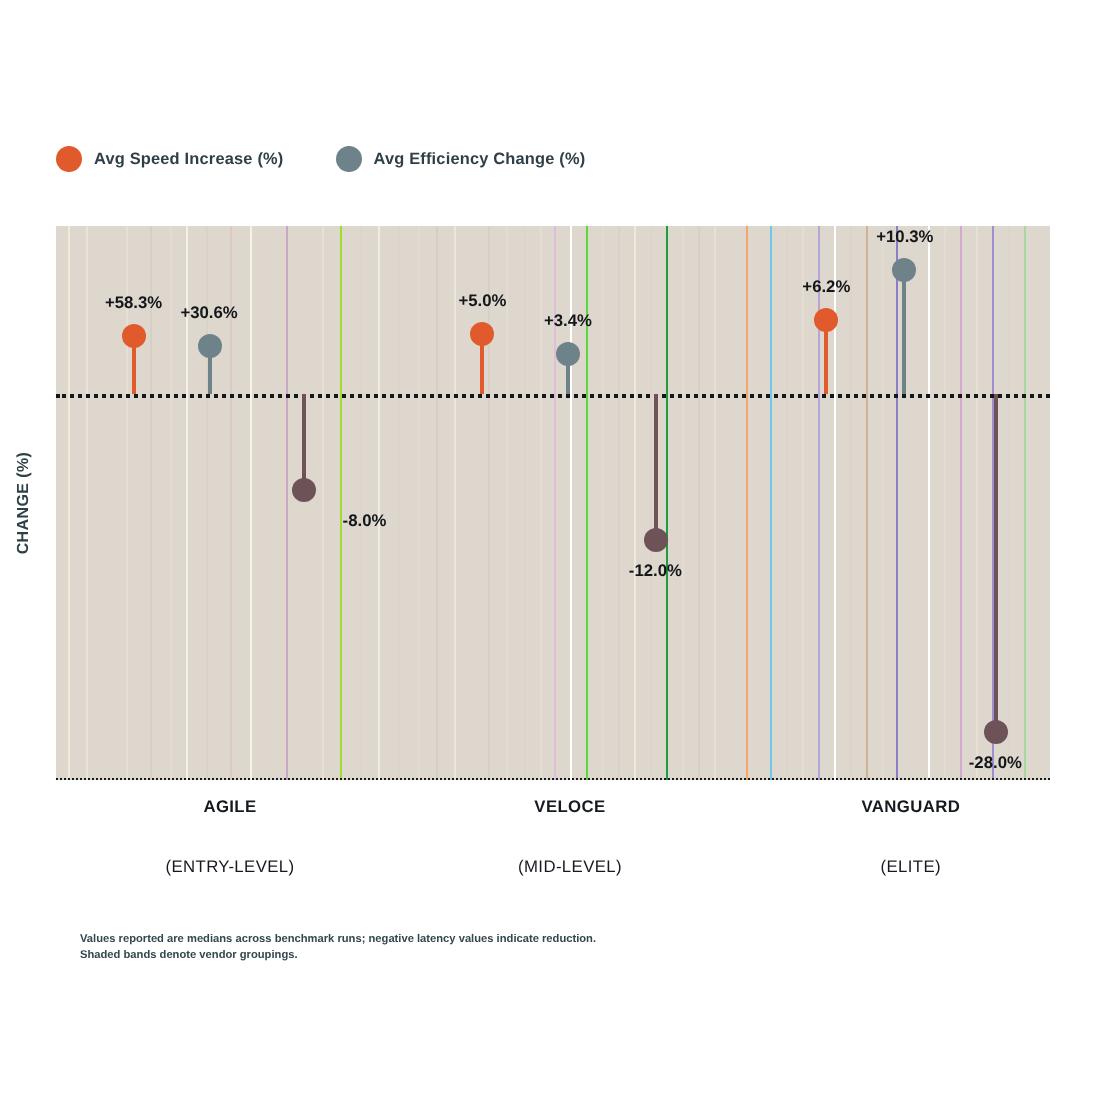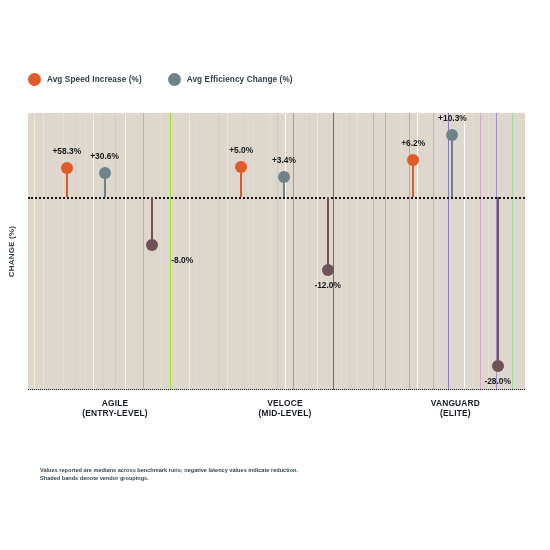--- a/index.html
+++ b/index.html
@@ -141,24 +141,24 @@
   .xcat .l1 {
     display: block;
     font-size: 8.4px;
     font-weight: bold;
     color: #151a22;
     letter-spacing: .2px;
   }
   .xcat .l2 {
     display: block;
     font-size: 8.4px;
-    font-weight: bold;
+    font-weight: normal;
     color: #151a22;
     letter-spacing: .2px;
-    margin-top: 0;
+    margin-top: 20px;
   }
 
   
   #footnote {
     position: absolute;
     left: 40px;
     top: 466px;
     width: 430px;
     font-size: 5.6px;
     line-height: 1.5;

